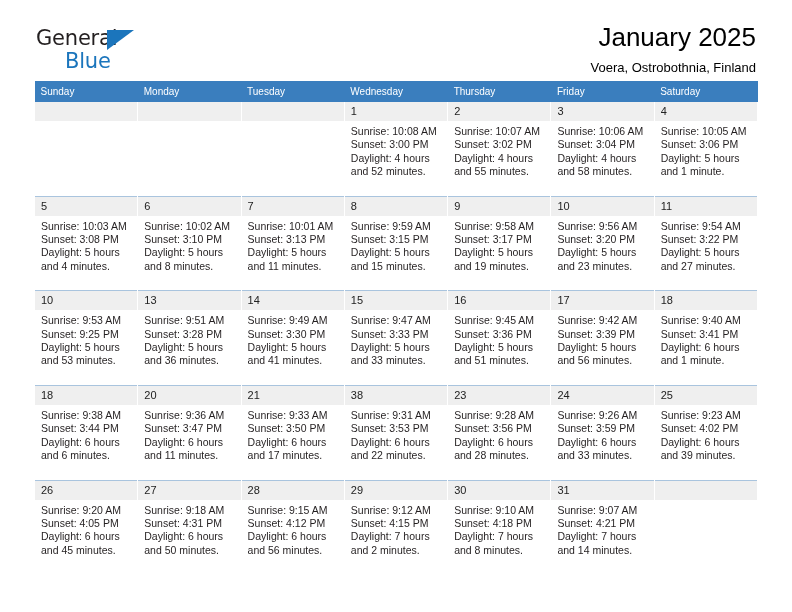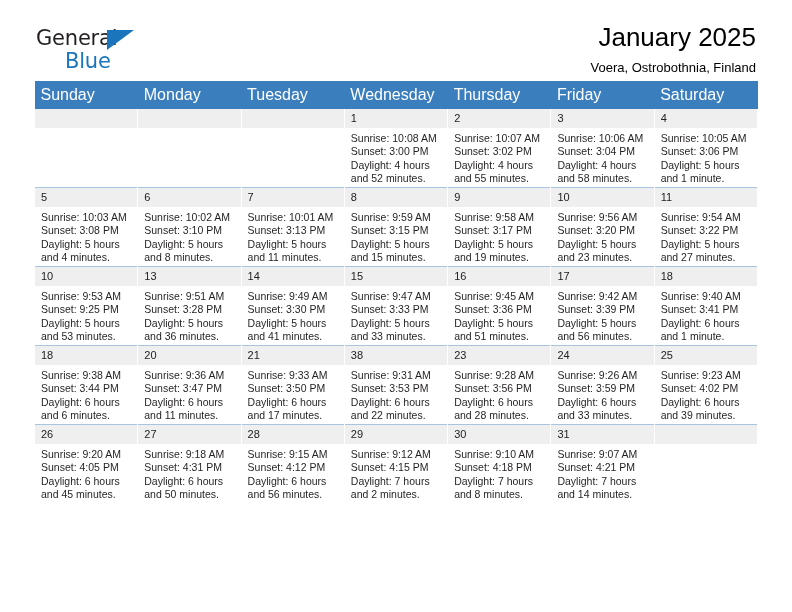--- a/index.html
+++ b/index.html
@@ -85,21 +85,21 @@
   
   .cal {
     border-collapse: collapse;
     width: 724px;
     table-layout: fixed;
     margin-top: 3px;
   }
   .cal th {
     background: #3a7ebe;
     color: #ffffff;
-    font-size: 16px;
+    font-size: 10px;
     font-weight: normal;
     text-align: left;
     padding: 5px 0 5px 6px;
     height: 11px;
     border: none;
   }
   .cal td {
     vertical-align: top;
     height: 78px;
     padding: 0;
@@ -120,21 +120,21 @@
     font-size: 11px;
     color: #222;
     padding: 3px 0 3px 6px;
     height: 13px;
     line-height: 13px;
   }
   td.empty .daynum {
     color: transparent;
   }
   .lines {
-    padding: 4px 6px 0 6px;
+    padding: 4px 6px 17px 6px;
   }
   .lines div {
     font-size: 10.5px;
     line-height: 13.4px;
     color: #231f20;
     white-space: nowrap;
   }
   td.empty .lines div { visibility: hidden; }
 </style>
 </head>

